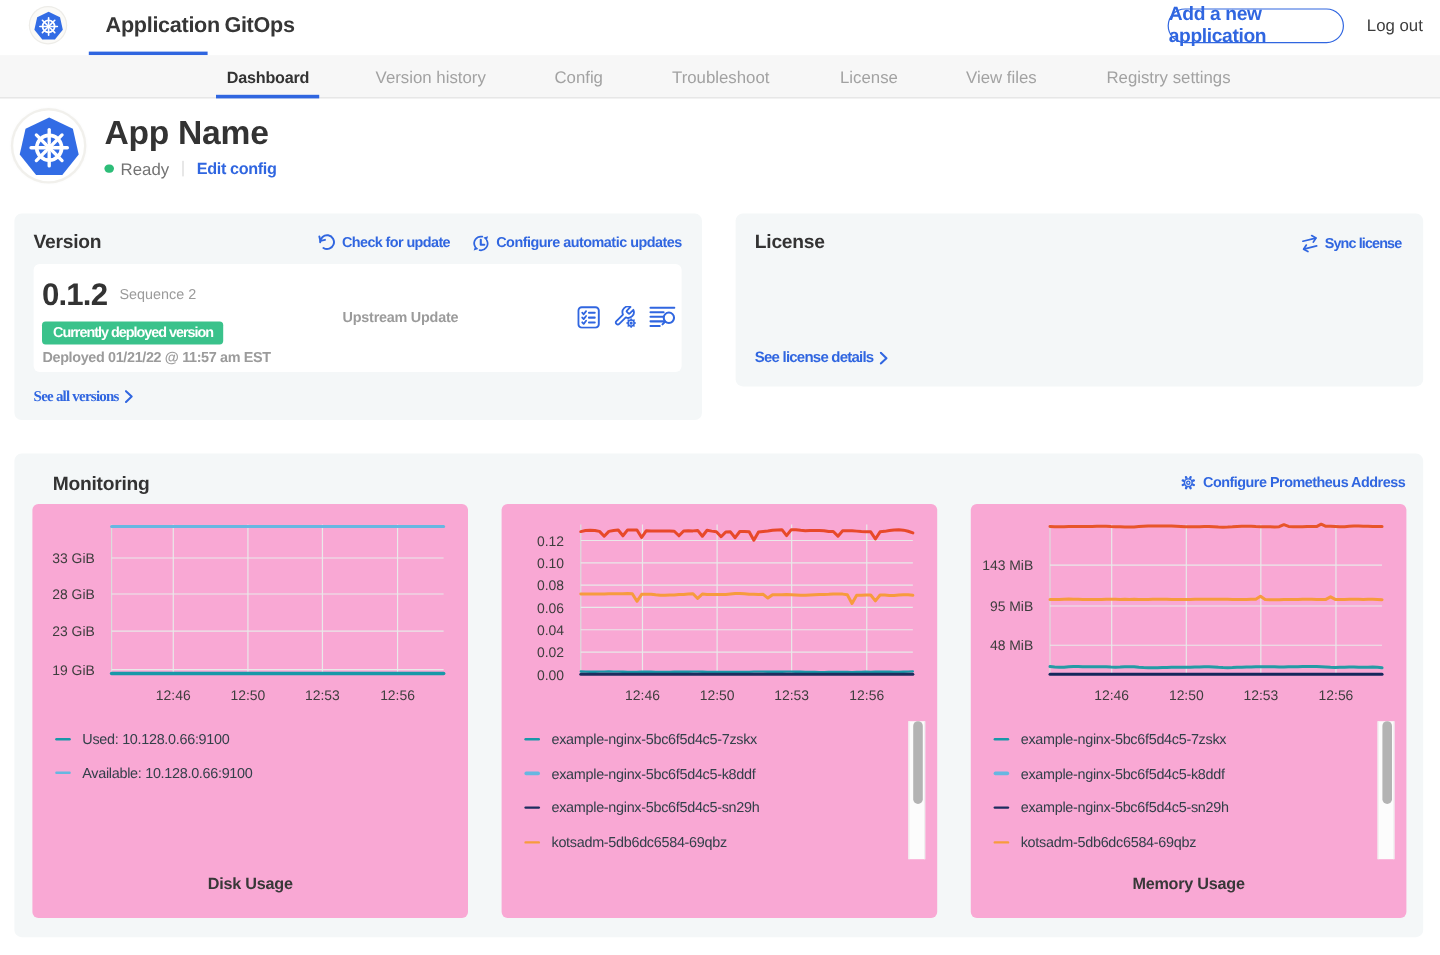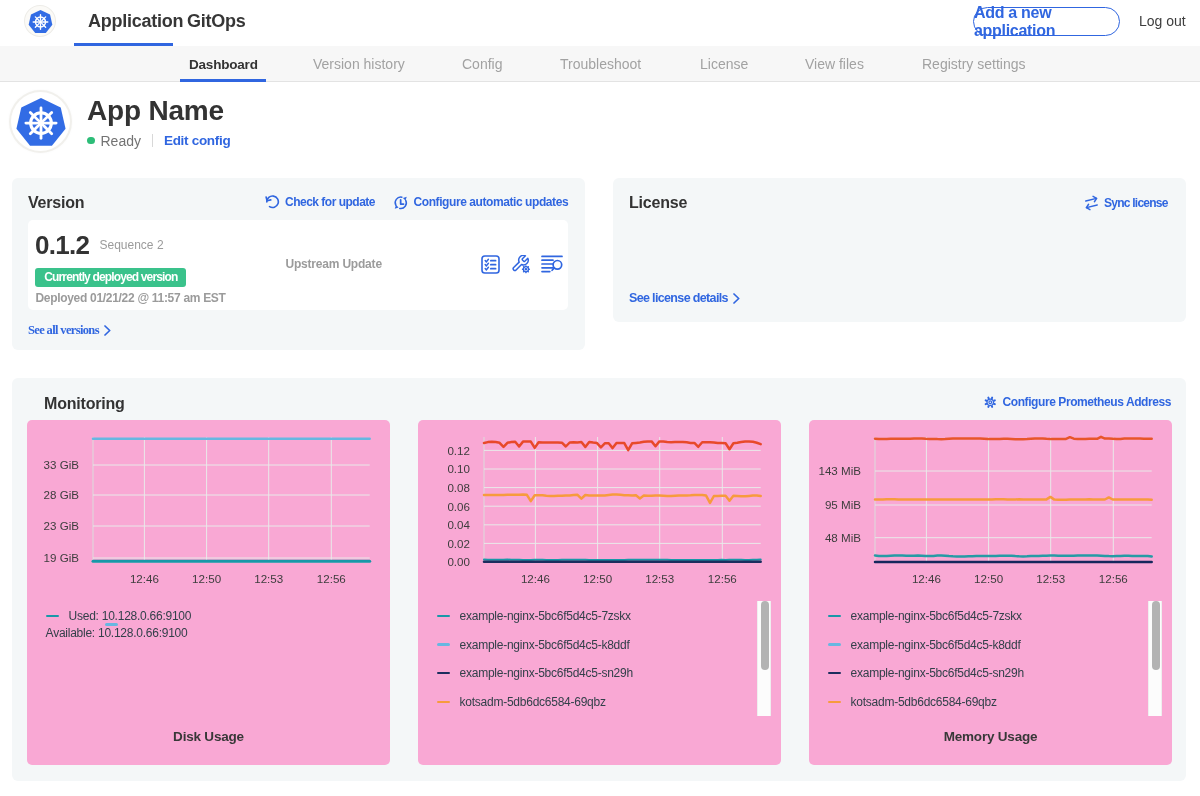--- a/index.html
+++ b/index.html
@@ -217,21 +217,21 @@
 <text x="179.6" y="163" text-anchor="middle" font-size="11.6" fill="#3d3d3d" font-family="Liberation Sans, sans-serif">12:50</text>
 <text x="241.7" y="163" text-anchor="middle" font-size="11.6" fill="#3d3d3d" font-family="Liberation Sans, sans-serif">12:53</text>
 <text x="304.3" y="163" text-anchor="middle" font-size="11.6" fill="#3d3d3d" font-family="Liberation Sans, sans-serif">12:56</text>
 <polyline points="66.0,18.8 342.7,18.8" fill="none" stroke="#67b7e1" stroke-width="2.5" stroke-linejoin="round" stroke-linecap="round"></polyline>
 <polyline points="66.0,141.3 342.7,141.3" fill="none" stroke="#1898a8" stroke-width="3" stroke-linejoin="round" stroke-linecap="round"></polyline>
 </svg>
     <div class="leg-row" style="top:189px;">
         <div class="dash" style="background:#1898a8;"></div>
         <span class="leg-txt">Used: 10.128.0.66:9100</span>
       </div>
-    <div class="leg-row" style="top:203px;flex-direction:column;">
+    <div class="leg-row" style="top:217px;">
         <div class="dash" style="background:#67b7e1;"></div>
         <span class="leg-txt">Available: 10.128.0.66:9100</span>
       </div>
     <div class="chart-title">Disk Usage</div>
   </div>
   <div class="chart-card" style="left:406px;">
     <svg width="363" height="178" viewBox="0 0 363 178" style="position:absolute;left:0;top:0;">
 <line x1="117.4" y1="17" x2="117.4" y2="142" stroke="#e9e9e9" stroke-width="1"></line>
 <line x1="179.6" y1="17" x2="179.6" y2="142" stroke="#e9e9e9" stroke-width="1"></line>
 <line x1="241.7" y1="17" x2="241.7" y2="142" stroke="#e9e9e9" stroke-width="1"></line>

